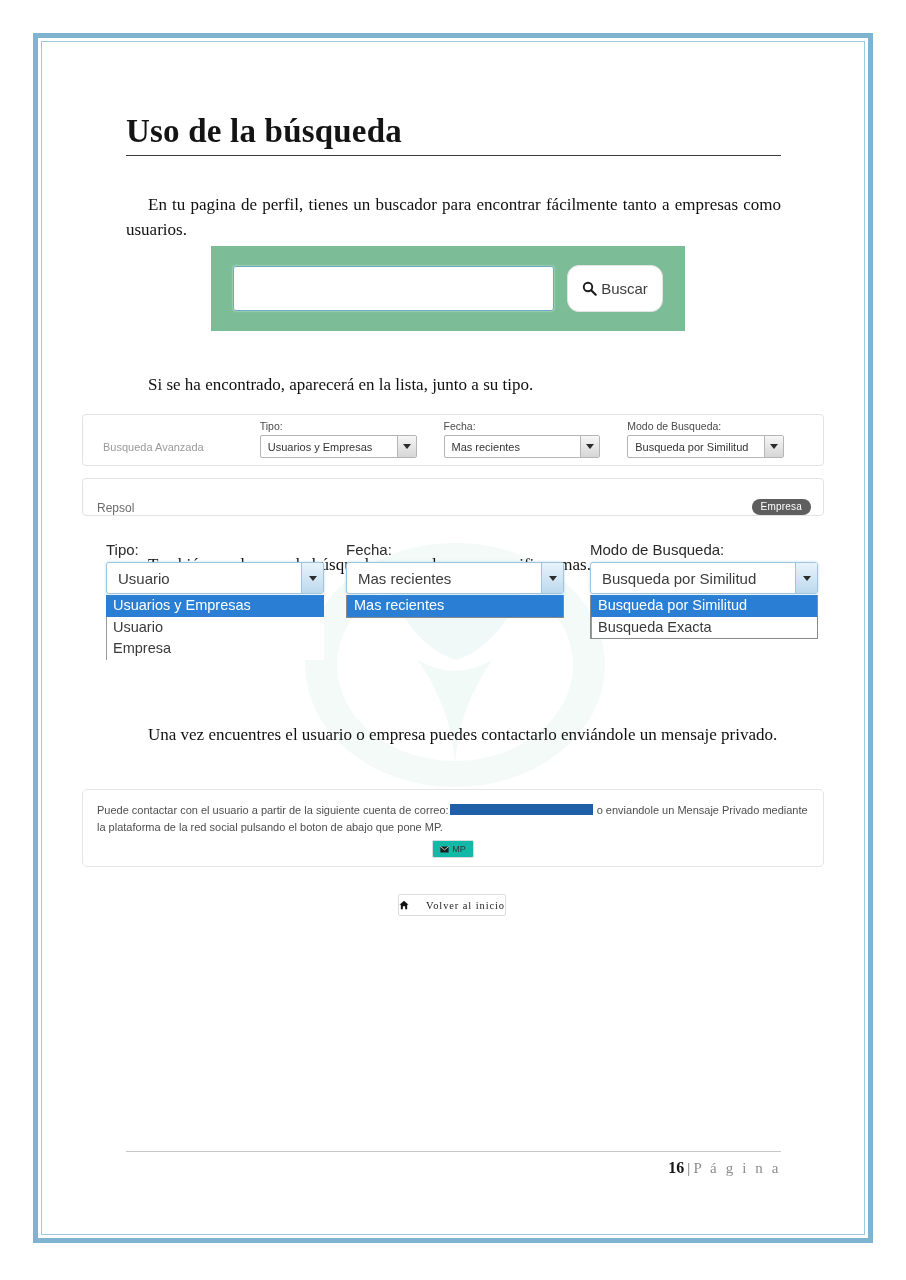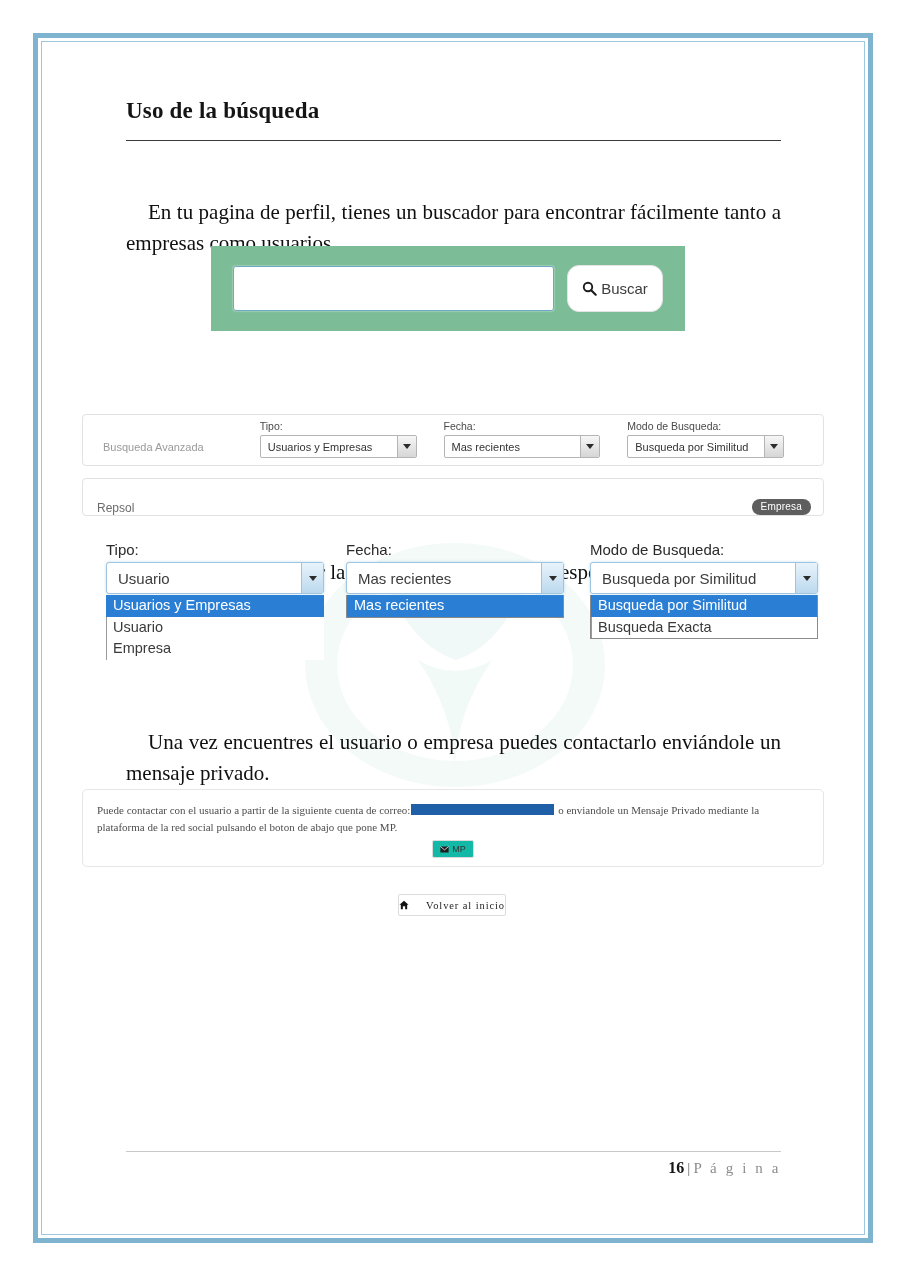--- a/index.html
+++ b/index.html
@@ -40,35 +40,35 @@
     pointer-events: none;
   }
   .content {
     position: absolute;
     left: 41px; top: 41px;
     width: 824px; height: 1194px;
   }
   
   .doc-title {
     position: absolute;
-    left: 85px; top: 42px;
+    left: 85px; top: 50px;
     width: 655px;
     font-family: "Liberation Serif", serif;
-    font-size: 23px;
+    font-size: 33px;
     font-weight: bold;
     color: #141414;
     letter-spacing: 0.2px;
-    padding-bottom: 16px;
+    padding-bottom: 5px;
     border-bottom: 1.5px solid #3a3a3a;
   }
   
   .para {
     position: absolute;
     font-family: "Liberation Serif", serif;
-    font-size: 21px;
+    font-size: 17px;
     line-height: 1.47;
     color: #101010;
     text-align: justify;
   }
   .para.indent { text-indent: 22px; }
   #para1 { left: 85px; top: 135px; width: 655px; }
   #para2 { left: 85px; top: 315px; width: 655px; }
   #para3 { left: 85px; top: 495px; width: 655px; }
   #para4 { left: 85px; top: 665px; width: 655px; }
 
@@ -245,21 +245,21 @@
   .contact-panel {
     position: absolute;
     left: 41px; top: 748px;
     width: 742px; height: 78px;
     background: #ffffff;
     border: 1px solid #e6e6e6;
     border-radius: 5px;
     padding: 12px 14px 0 14px;
   }
   .contact-text {
-    font-family: Liberation Serif, serif;
+    font-family: Liberation Sans, sans-serif;
     font-size: 11px;
     color: #4e4e4e;
     line-height: 1.5;
   }
   .redact {
     display: inline-block;
     width: 143px; height: 11px;
     background: #1e5fa8;
     vertical-align: -1px;
     margin: 0 1px;
@@ -336,20 +336,21 @@
       <input class="search-input" type="text" placeholder="" style="">
       <div class="search-btn">
         <svg class="mag-icon" viewBox="0 0 16 16">
           <circle cx="6.4" cy="6.4" r="4.5" fill="none" stroke="#1c1c1c" stroke-width="2"></circle>
           <line x1="9.8" y1="9.8" x2="14.6" y2="14.6" stroke="#1c1c1c" stroke-width="2.3" stroke-linecap="round"></line>
         </svg>
         <span>Buscar</span>
       </div>
     </div>
 
+    <p class="para indent" id="para2">Si se ha encontrado, aparecerá en la lista, junto a su tipo.</p>
 
     <div class="adv-bar">
       <div class="adv-bar-title">Busqueda Avanzada</div>
 
       <div class="adv-field">
         <span class="fld-label">Tipo:</span>
         <div class="sel-sm">
           <span>Usuarios y Empresas</span>
           <span class="arrow-box">
               <i class="caret"></i>

